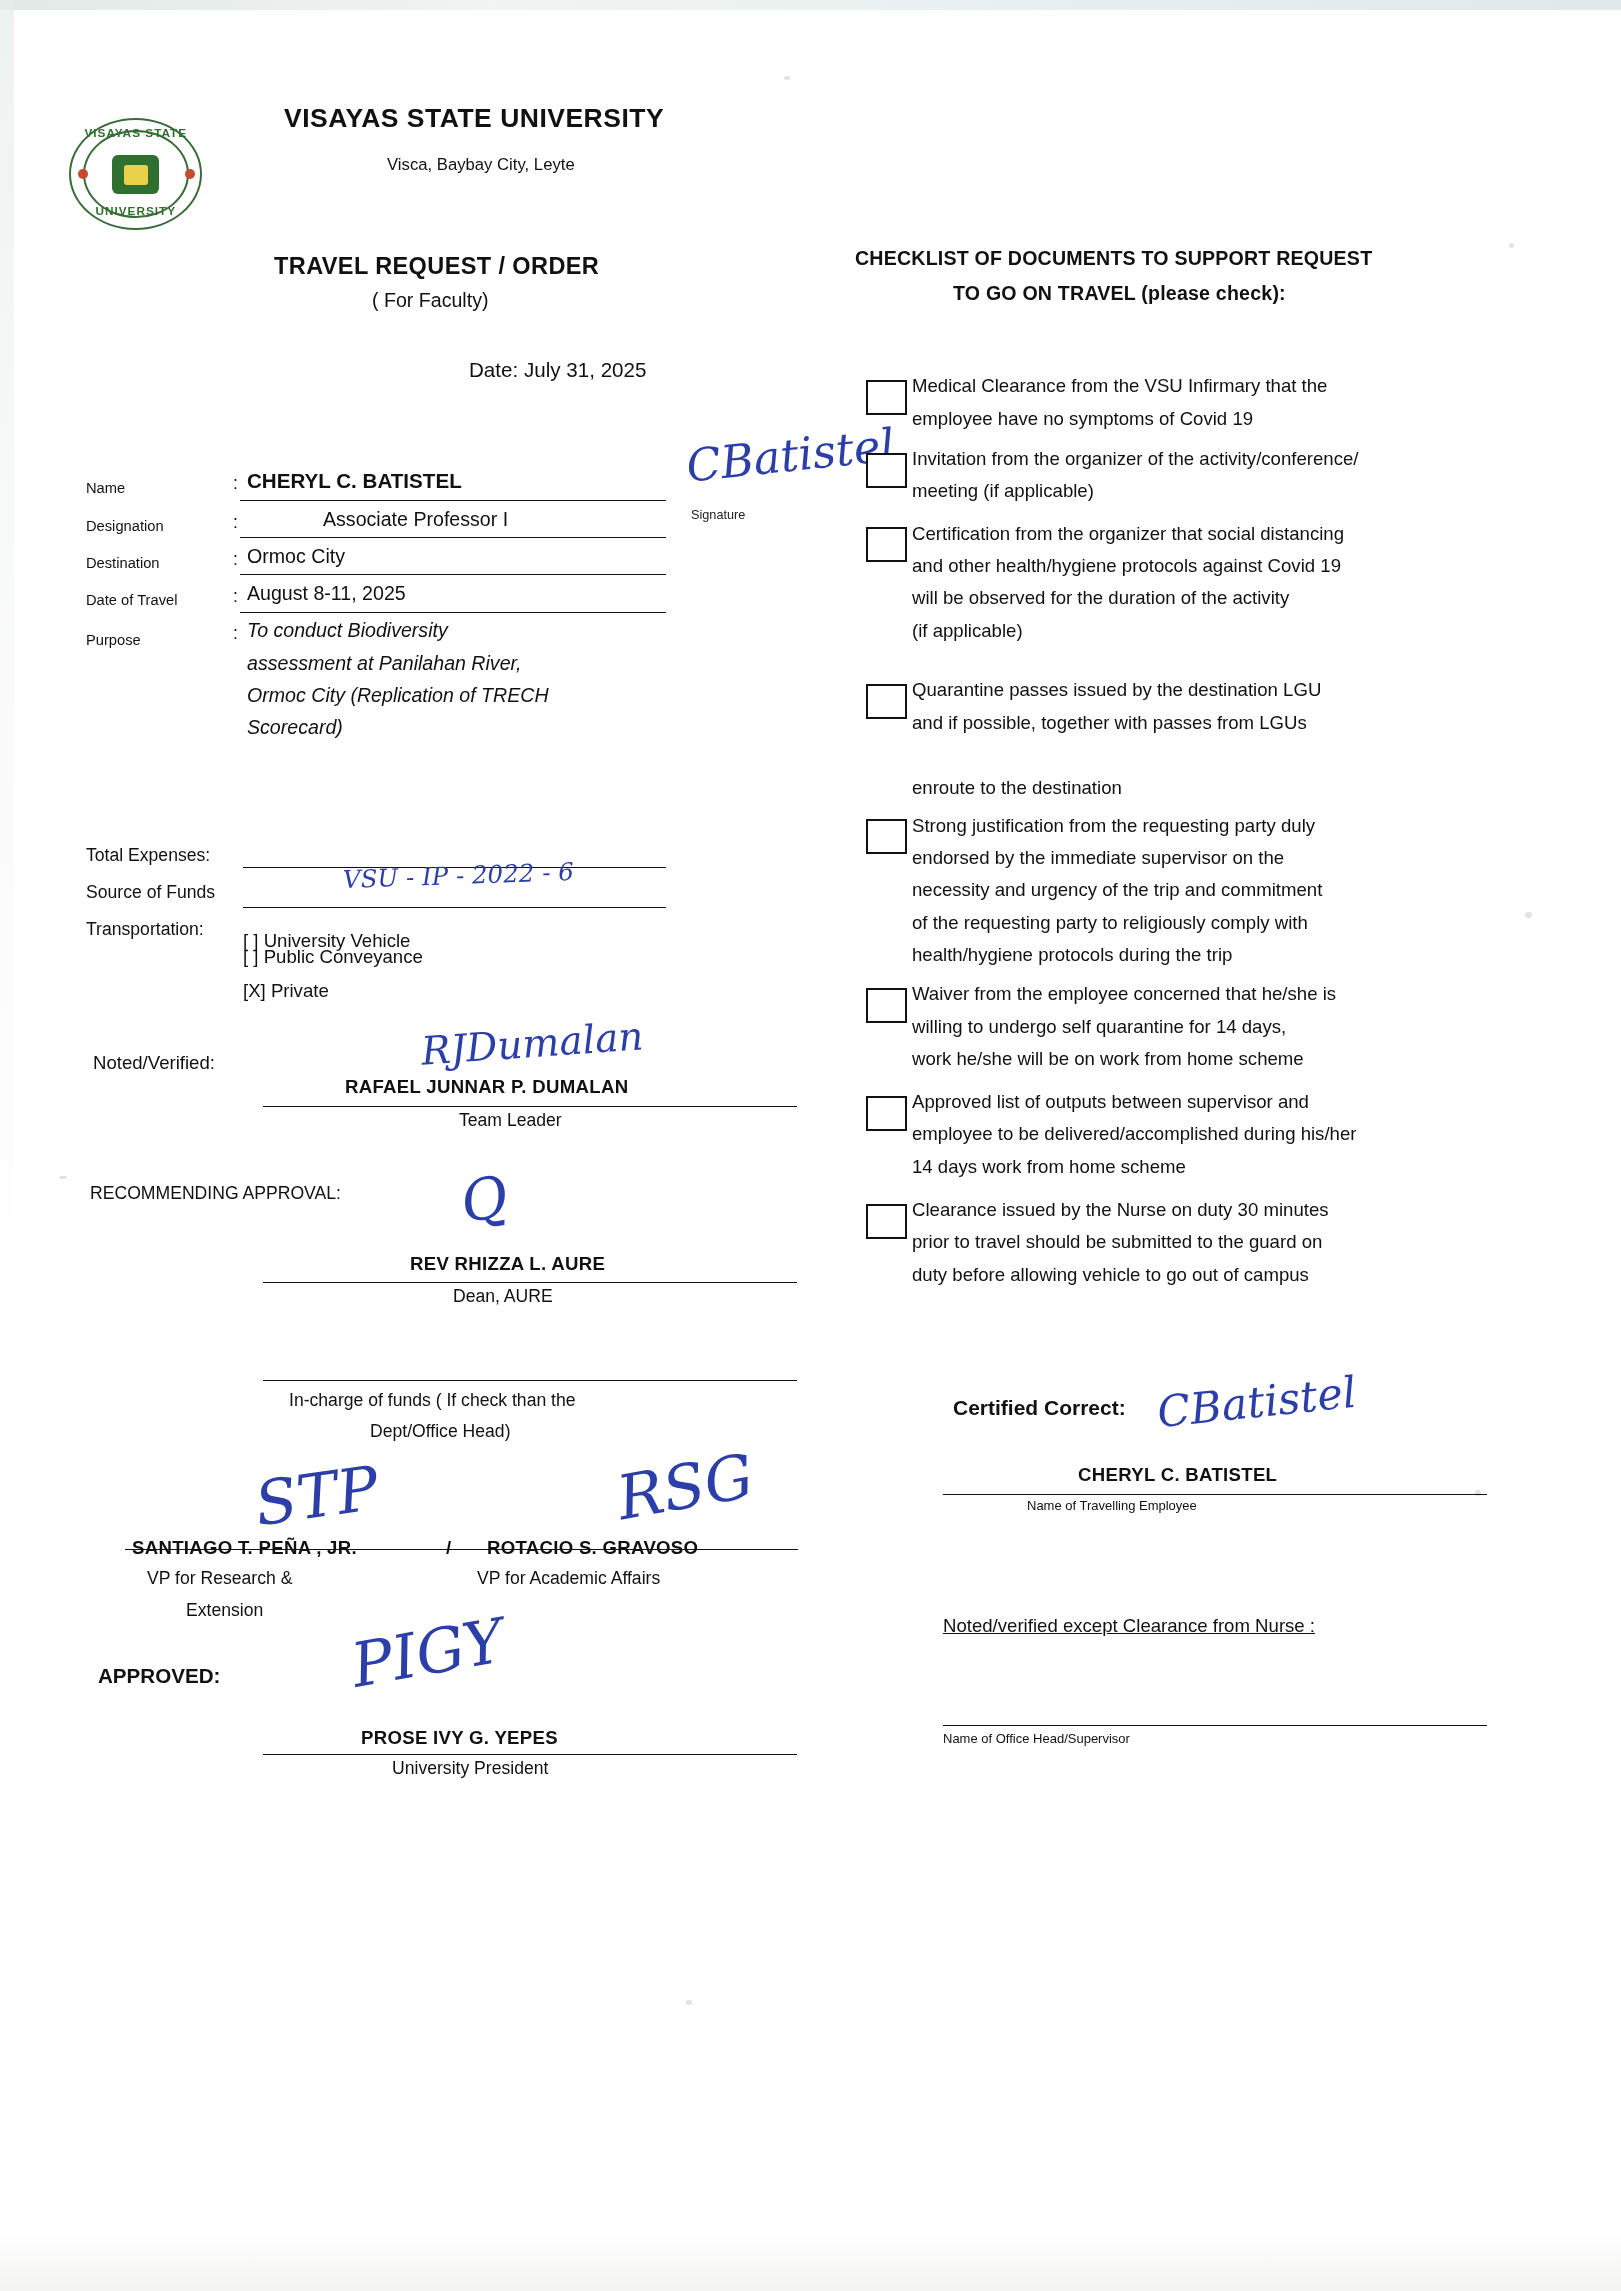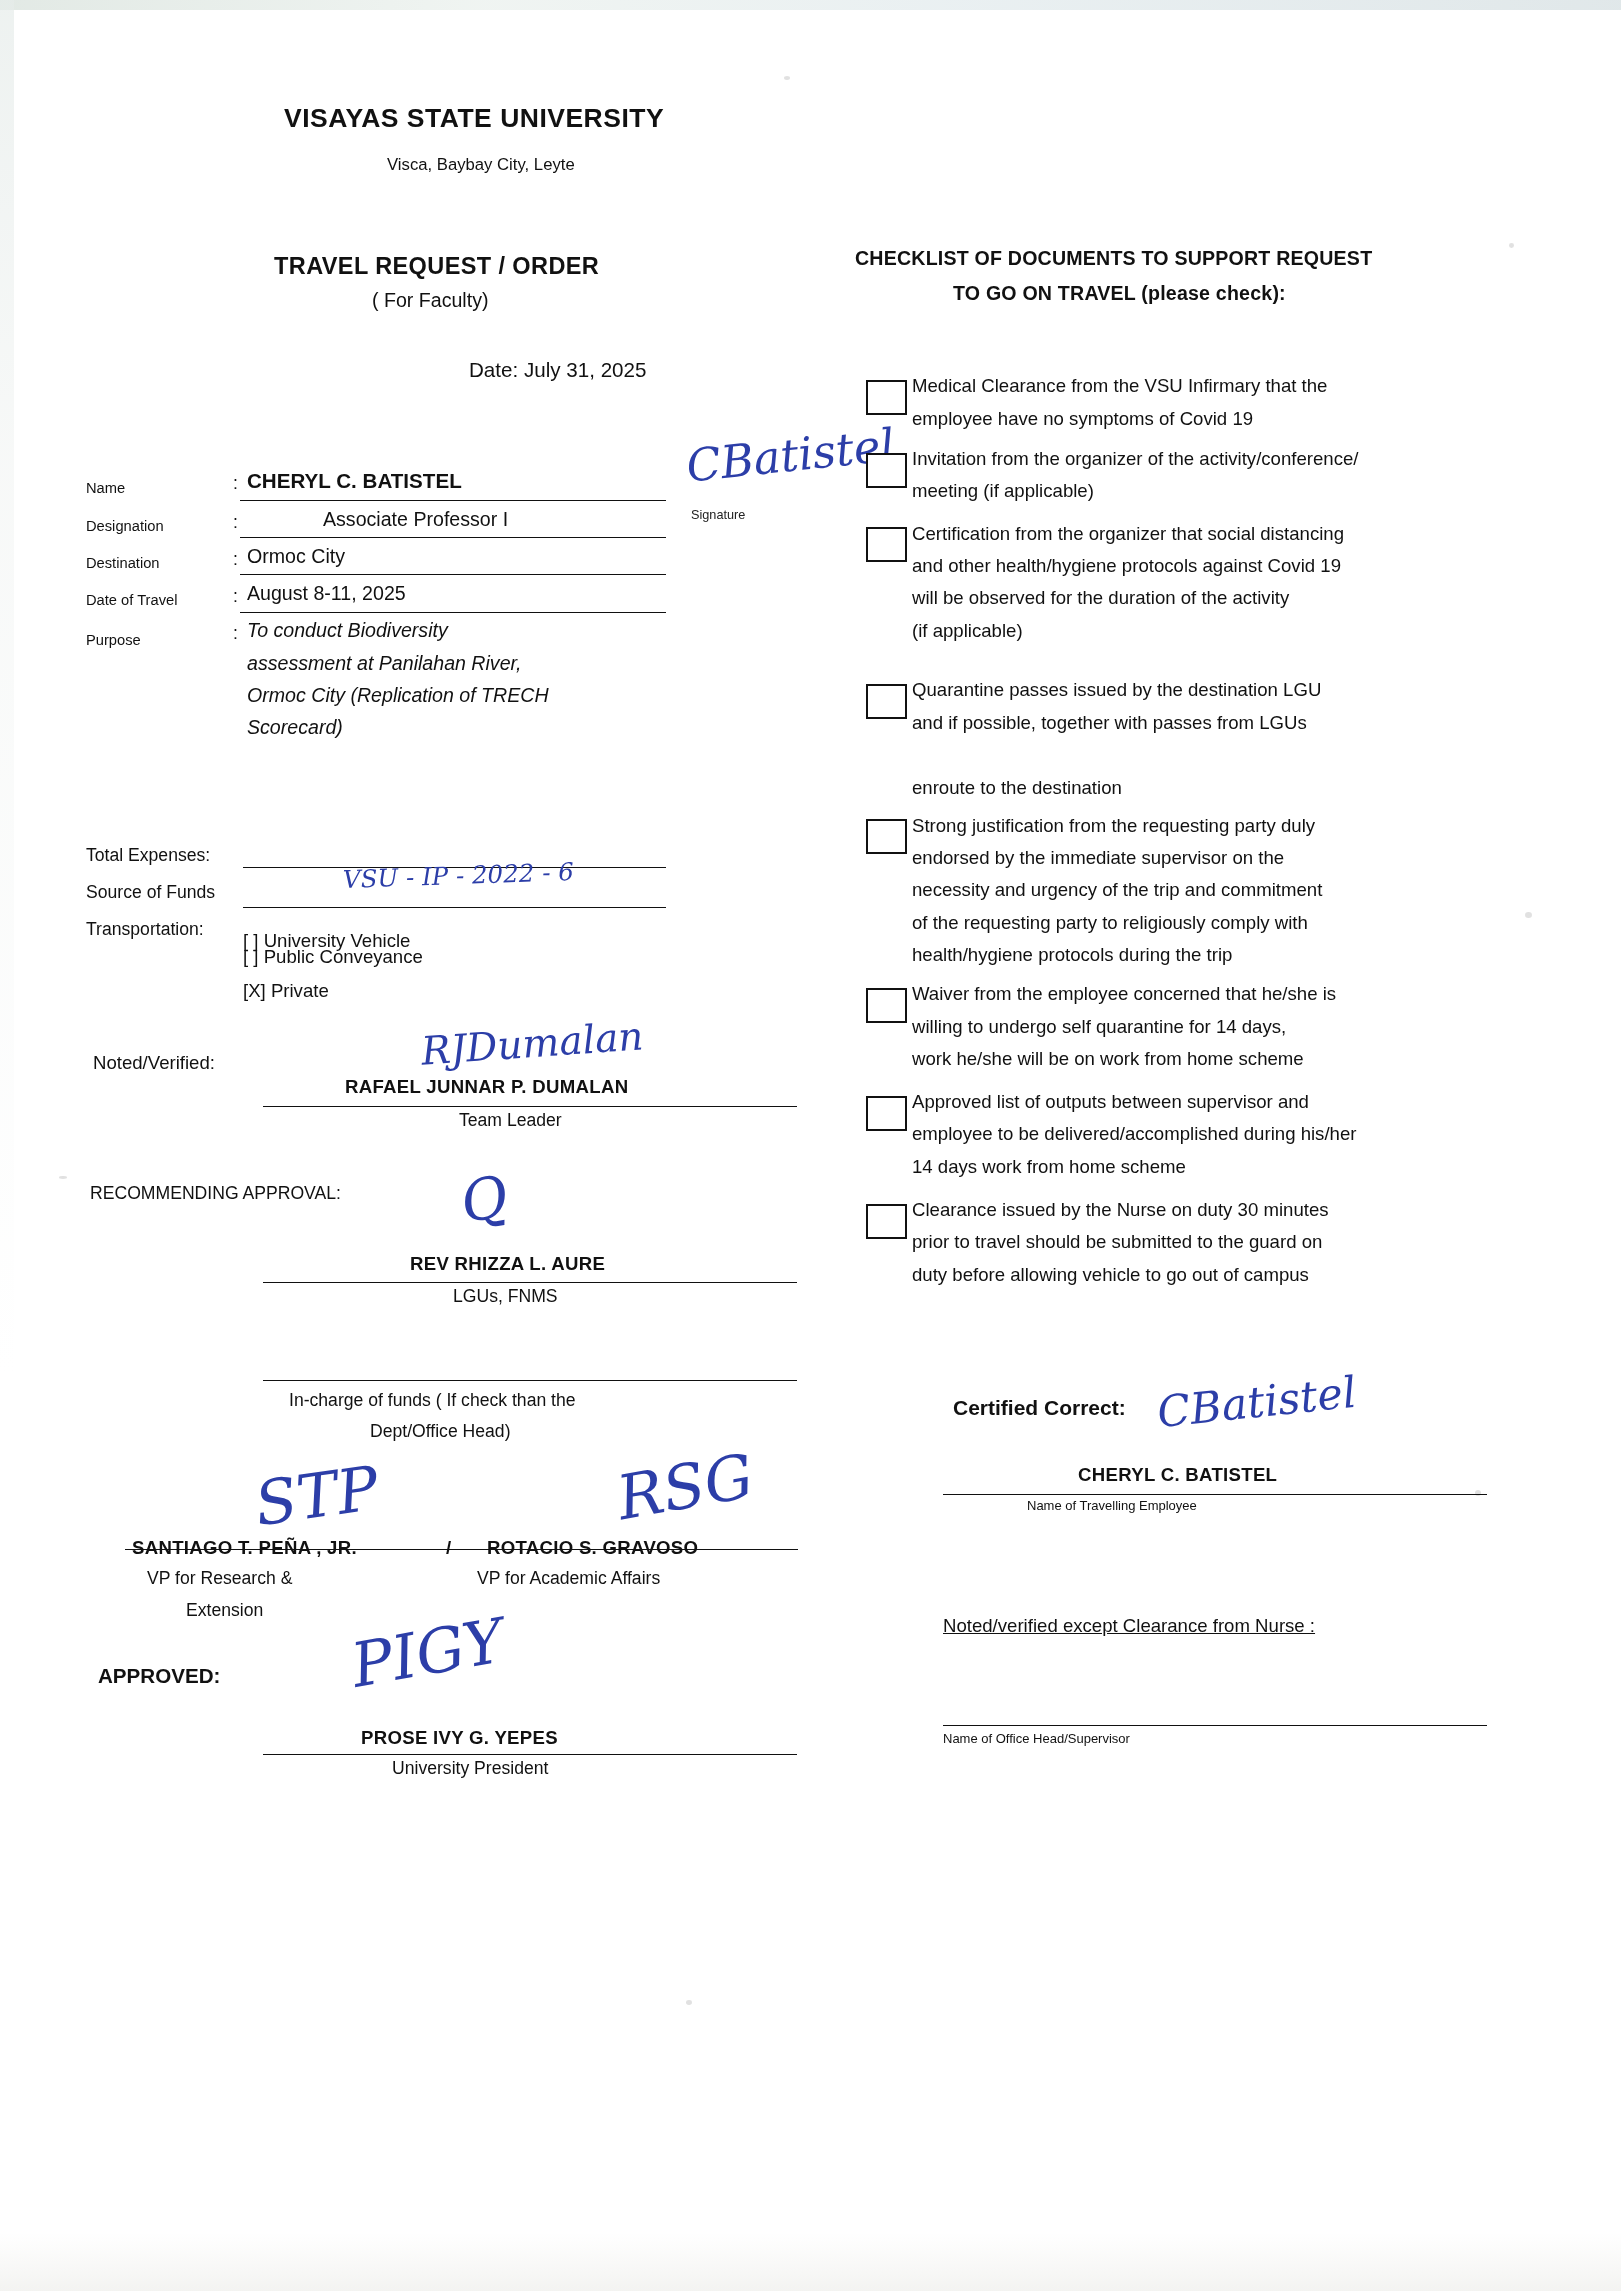--- a/index.html
+++ b/index.html
@@ -154,20 +154,30 @@
   <div class="scan-edge-left"></div>
   <div class="scan-edge-bottom"></div>
 
   <div class="speck" style="left:784px;top:76px;width:5.9px;height:3.9px;"></div>
   <div class="speck" style="left:1509px;top:243px;width:4.9px;height:4.9px;"></div>
   <div class="speck" style="left:1525px;top:912px;width:6.9px;height:5.9px;"></div>
   <div class="speck" style="left:59px;top:1176px;width:7.8px;height:2.9px;"></div>
   <div class="speck" style="left:686px;top:2000px;width:5.9px;height:4.9px;"></div>
   <div class="speck" style="left:1475px;top:1490px;width:5.9px;height:5.9px;"></div>
 
+  <div class="seal">
+    <div class="ring"></div>
+    <div class="ring2"></div>
+    <div class="txt-top">VISAYAS STATE</div>
+    <div class="txt-bot">UNIVERSITY</div>
+    <div class="core"></div>
+    <div class="core-inner"></div>
+    <div class="dot-l"></div>
+    <div class="dot-r"></div>
+  </div>
 
   <div class="uni-name">VISAYAS STATE UNIVERSITY</div>
   <div class="uni-addr">Visca, Baybay City, Leyte</div>
   <div class="title1">TRAVEL REQUEST / ORDER</div>
   <div class="title2">( For Faculty)</div>
   <div class="date-line">Date: July 31, 2025</div>
 
   <div class="lbl" style="left:86px;top:480px;">Name</div>
   <div class="colon" style="left:233px;top:473px;">:</div>
   <div class="val bold" style="left:247px;top:469px;">CHERYL C. BATISTEL</div>
@@ -213,21 +223,21 @@
   <div class="section-lbl" style="left:93px;top:1052px;">Noted/Verified:</div>
   <div class="sig" style="left:421px;top:1021px;font-size:39px;transform:rotate(-4deg);">RJDumalan</div>
   <div class="name-under" style="left:345px;top:1076px;">RAFAEL JUNNAR P. DUMALAN</div>
   <div class="rule" style="left:263px;top:1106px;width:534px;"></div>
   <div class="role-under" style="left:459px;top:1110px;">Team Leader</div>
 
   <div class="section-lbl" style="left:90px;top:1183px;font-size:17.6px;">RECOMMENDING APPROVAL:</div>
   <div class="sig" style="left:461px;top:1166px;font-size:57px;transform:rotate(-10deg);">Q</div>
   <div class="name-under" style="left:410px;top:1253px;">REV RHIZZA L. AURE</div>
   <div class="rule" style="left:263px;top:1282px;width:534px;"></div>
-  <div class="role-under" style="left:453px;top:1286px;">LGUs, FNMS</div>
+  <div class="role-under" style="left:453px;top:1286px;">Dean, AURE</div>
 
   <div class="rule" style="left:263px;top:1380px;width:534px;"></div>
   <div class="role-under" style="left:289px;top:1390px;">In-charge of  funds ( If check than the</div>
   <div class="role-under" style="left:370px;top:1421px;">Dept/Office Head)</div>
 
   <div class="sig" style="left:255px;top:1460px;font-size:61px;transform:rotate(-8deg);">STP</div>
   <div class="sig" style="left:617px;top:1451px;font-size:61px;transform:rotate(-10deg);">RSG</div>
 
   <div class="rule" style="left:125px;top:1549px;width:382px;"></div>
   <div class="rule" style="left:470px;top:1549px;width:328px;"></div>

